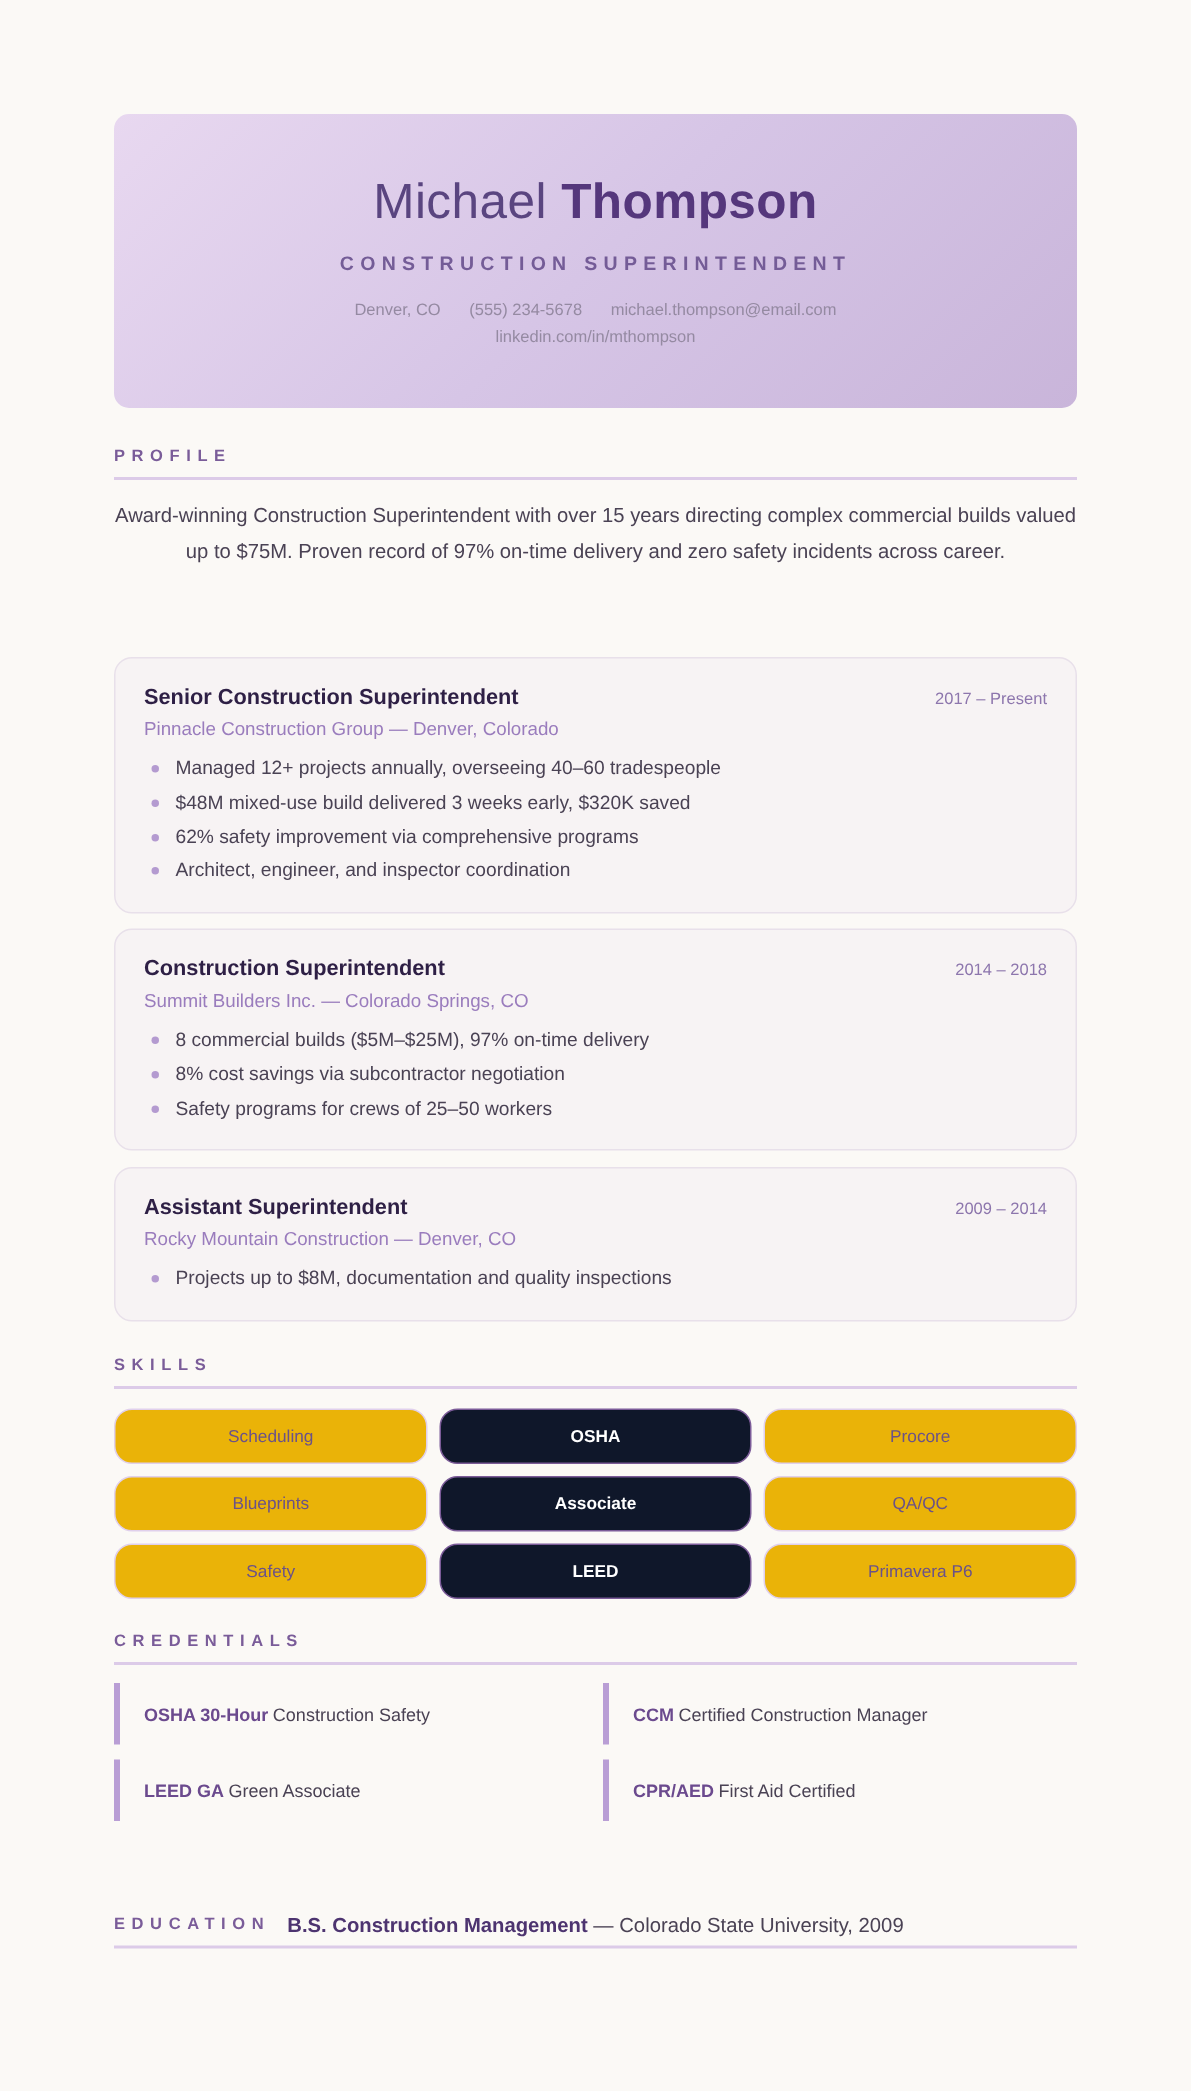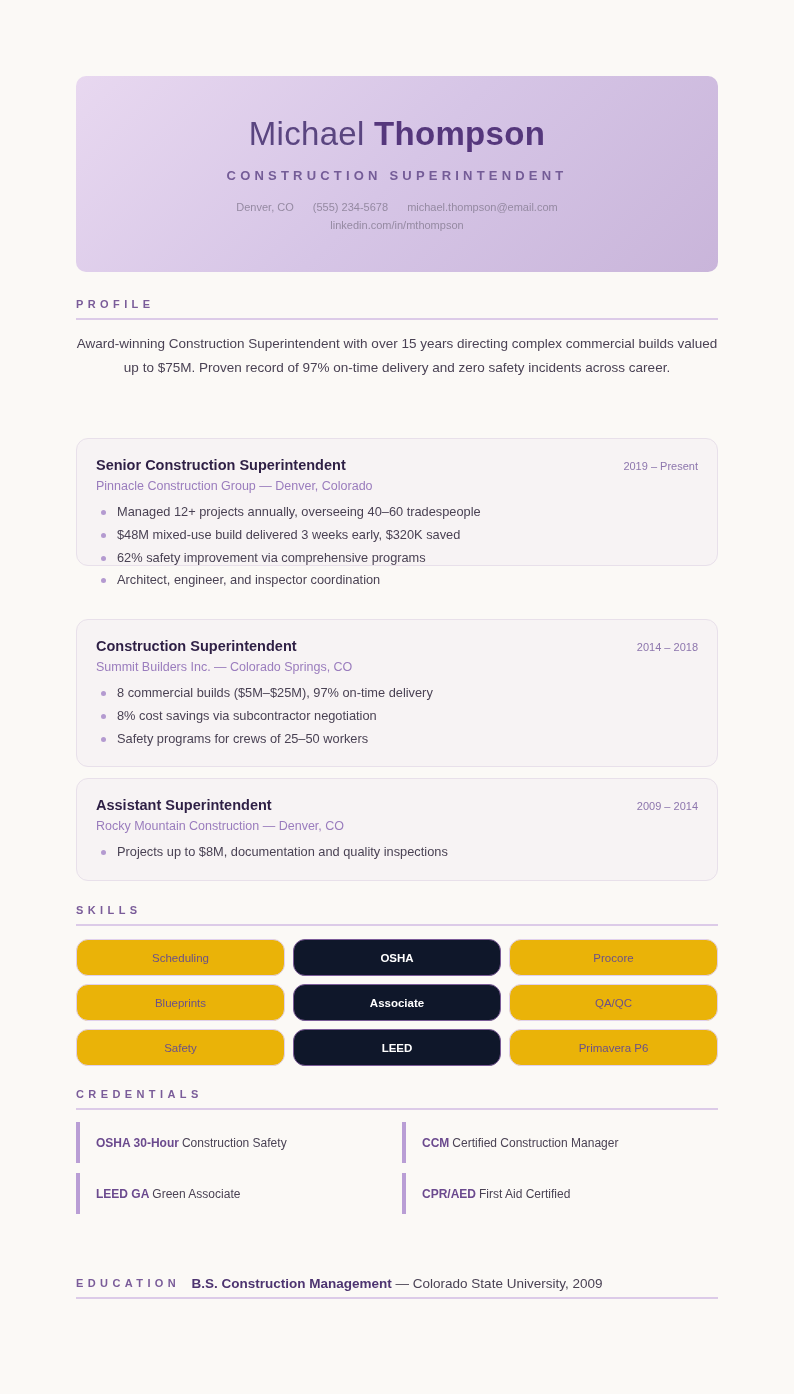--- a/index.html
+++ b/index.html
@@ -113,24 +113,24 @@
       <div>
         <span>linkedin.com/in/mthompson</span>
       </div>
     </div>
   </div>
 
   <div class="section-label profile-label">PROFILE</div>
   <div class="profile-text">Award-winning Construction Superintendent with over 15 years directing complex commercial builds valued up to $75M. Proven record of 97% on-time delivery and zero safety incidents across career.</div>
 
 
-  <div class="job" style="top:362px;height:128px;">
+  <div class="job" style="top:362px;height:171px;">
     <div class="job-head">
       <div class="job-title">Senior Construction Superintendent</div>
-      <div class="job-dates">2019 – Present</div>
+      <div class="job-dates">2017 – Present</div>
     </div>
     <div class="job-company">Pinnacle Construction Group — Denver, Colorado</div>
     <ul class="job-bullets">
       <li>Managed 12+ projects annually, overseeing 40–60 tradespeople</li>
       <li>$48M mixed-use build delivered 3 weeks early, $320K saved</li>
       <li>62% safety improvement via comprehensive programs</li>
       <li>Architect, engineer, and inspector coordination</li>
     </ul>
   </div>
 

